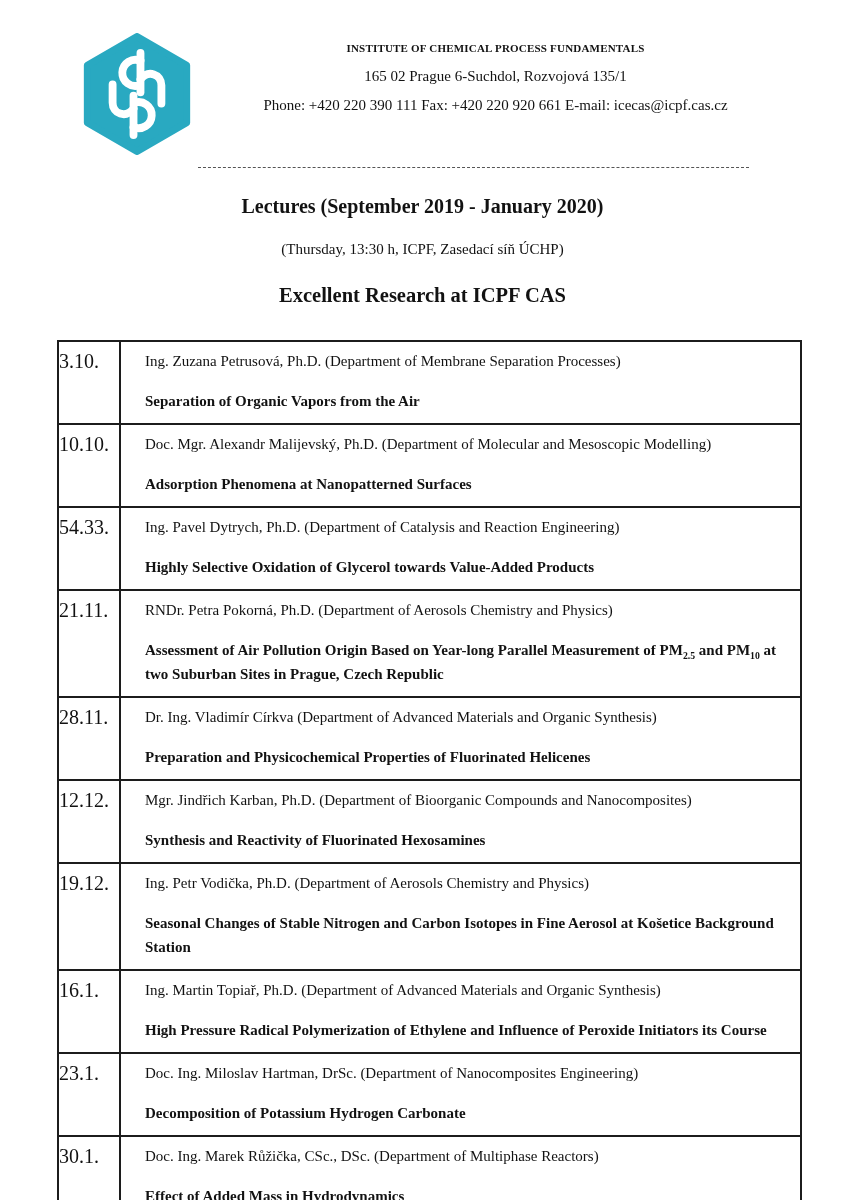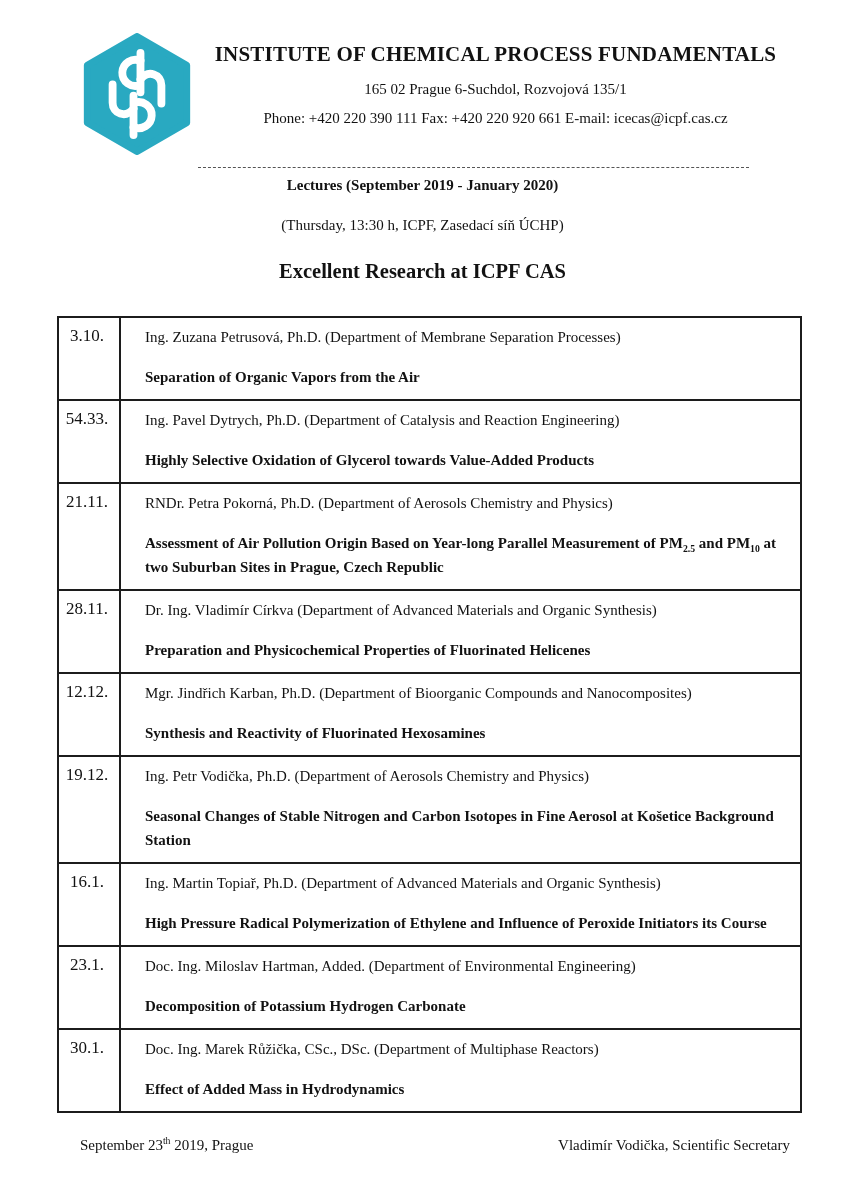--- a/index.html
+++ b/index.html
@@ -8,43 +8,43 @@
     width: 845px; height: 1200px;
     background: #ffffff;
     color: #121212;
     font-family: "Liberation Serif", serif;
     overflow: hidden;
     position: relative;
   }
   .header { display: flex; align-items: flex-start; padding: 33px 55px 0 73px; }
   .logo-box { width: 128px; height: 122px; flex: none; }
   .header-text { flex: 1; text-align: center; padding-top: 9px; }
-  .inst-line1 { font-size: 21px; font-weight: bold; letter-spacing: 0.2px; }
+  .inst-line1 { font-size: 11px; font-weight: bold; letter-spacing: 0.2px; }
   .inst-line2 { font-size: 17px;  font-weight: bold; margin-top: 15px; }
   .inst-addr  { font-size: 15px;  margin-top: 14px; }
   .inst-contact { font-size: 15px; margin-top: 12px; }
   .header-divider {
     border: none; border-top: 1px dashed #555;
     width: 551px; margin: 12px 0 0 198px; height: 0;
   }
-  .title-main   { text-align: center; font-size: 15px; font-weight: bold; margin-top: 9px; }
+  .title-main   { text-align: center; font-size: 20px; font-weight: bold; margin-top: 27px; }
   .title-note   { text-align: center; font-size: 15px; margin-top: 23px; }
   .title-series { text-align: center; font-size: 20.5px; font-weight: bold; margin-top: 26px; }
   table.lectures {
     border-collapse: collapse;
     margin: 33px 0 0 57px;
     width: 745px;
     table-layout: fixed;
   }
   table.lectures td { border: 2px solid #1c1c1c; vertical-align: top; }
   td.date-cell {
     width: 62px;
-    text-align: center;
+    text-align: left;
     padding: 8px 4px 0 0;
-    font-size: 17px;
+    font-size: 20px;
     border-right-width: 1px;
   }
   td.content-cell {
     padding: 7px 14px 10px 24px;
     font-size: 15px;
     border-left-width: 1px;
   }
   .speaker   { line-height: 24px; }
   .lec-title { font-weight: bold; line-height: 24px; margin-top: 16px; }
   sub, sup { font-size: 0.65em; line-height: 0; }
@@ -88,20 +88,27 @@
 <table class="lectures">
   <tbody>
       <tr>
         <td class="date-cell">3.10.</td>
         <td class="content-cell">
           <div class="speaker">Ing. Zuzana Petrusová, Ph.D. (Department of Membrane Separation Processes)</div>
           <div class="lec-title"><span>Separation of Organic Vapors from the Air</span></div>
         </td>
       </tr>
       <tr>
+        <td class="date-cell">10.10.</td>
+        <td class="content-cell">
+          <div class="speaker">Doc. Mgr. Alexandr Malijevský, Ph.D. (Department of Molecular and Mesoscopic Modelling)</div>
+          <div class="lec-title"><span>Adsorption Phenomena at Nanopatterned Surfaces</span></div>
+        </td>
+      </tr>
+      <tr>
         <td class="date-cell">54.33.</td>
         <td class="content-cell">
           <div class="speaker">Ing. Pavel Dytrych, Ph.D. (Department of Catalysis and Reaction Engineering)</div>
           <div class="lec-title"><span>Highly Selective Oxidation of Glycerol towards Value-Added Products</span></div>
         </td>
       </tr>
       <tr>
         <td class="date-cell">21.11.</td>
         <td class="content-cell">
           <div class="speaker">RNDr. Petra Pokorná, Ph.D. (Department of Aerosols Chemistry and Physics)</div>
@@ -132,21 +139,21 @@
       <tr>
         <td class="date-cell">16.1.</td>
         <td class="content-cell">
           <div class="speaker">Ing. Martin Topiař, Ph.D. (Department of Advanced Materials and Organic Synthesis)</div>
           <div class="lec-title"><span>High Pressure Radical Polymerization of Ethylene and Influence of Peroxide Initiators its Course</span></div>
         </td>
       </tr>
       <tr>
         <td class="date-cell">23.1.</td>
         <td class="content-cell">
-          <div class="speaker">Doc. Ing. Miloslav Hartman, Added. (Department of Environmental Engineering)</div>
+          <div class="speaker">Doc. Ing. Miloslav Hartman, DrSc. (Department of Nanocomposites Engineering)</div>
           <div class="lec-title"><span>Decomposition of Potassium Hydrogen Carbonate</span></div>
         </td>
       </tr>
       <tr>
         <td class="date-cell">30.1.</td>
         <td class="content-cell">
           <div class="speaker">Doc. Ing. Marek Růžička, CSc., DSc. (Department of Multiphase Reactors)</div>
           <div class="lec-title"><span>Effect of Added Mass in Hydrodynamics</span></div>
         </td>
       </tr>

